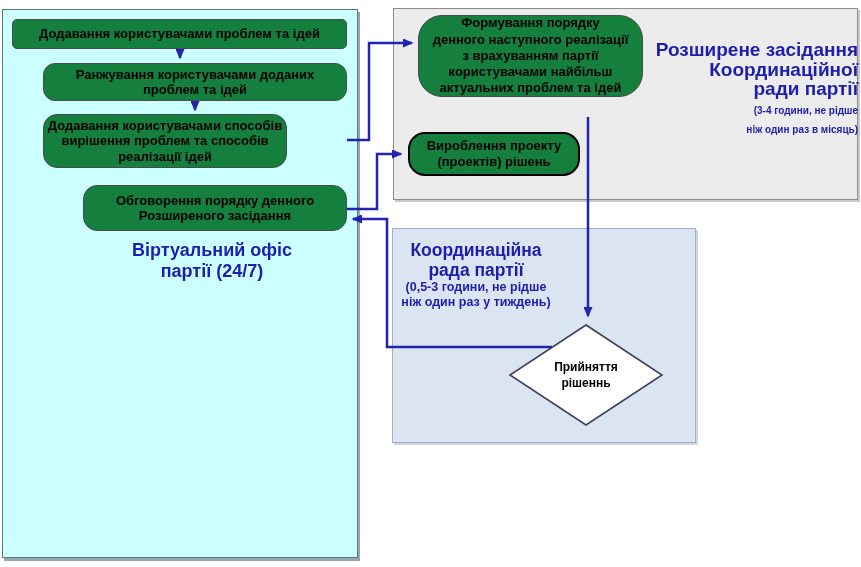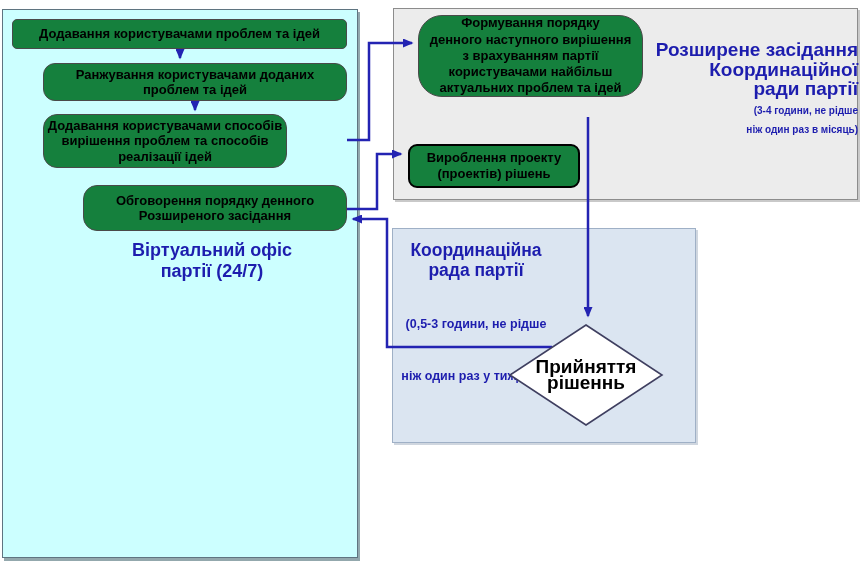--- a/index.html
+++ b/index.html
@@ -30,40 +30,40 @@
     display:flex;flex-direction:column;align-items:center;justify-content:center;
     font-size:13px;font-weight:bold;color:#000000;text-align:center;
   }
   .node .ln{white-space:nowrap;line-height:15.5px;}
   #node-add-problems{left:12px;top:19px;width:335px;height:30px;border-radius:5px;}
   #node-rank{left:43px;top:63px;width:304px;height:38px;border-radius:12px;}
   #node-add-solutions{left:43px;top:114px;width:244px;height:54px;border-radius:14px;}
   #node-discuss{left:83px;top:185px;width:264px;height:46px;border-radius:14px;}
   #node-forming{left:418px;top:15px;width:225px;height:82px;border-radius:24px;}
   #node-forming .ln{line-height:16.3px;}
-  #node-draft{left:408px;top:132px;width:172px;height:44px;border-radius:9px;border:2.5px solid #000000;margin-top:12px;}
+  #node-draft{left:408px;top:132px;width:172px;height:44px;border-radius:17px;border:2.5px solid #000000;}
   #node-draft .ln{line-height:16px;}
   .heading{
     position:absolute;color:#1d1dae;font-weight:bold;text-align:center;
   }
   .heading .big{white-space:nowrap;}
-  .heading .small{white-space:nowrap;font-weight:bold;margin-top:37px;}
+  .heading .small{white-space:nowrap;font-weight:bold;}
   #office-heading{left:92px;top:240px;width:240px;font-size:18px;}
   #office-heading .big{line-height:21px;}
   #session-heading{left:646px;top:40px;width:212px;font-size:19px;text-align:right;}
   #session-heading .big{line-height:19.5px;}
   #session-heading .small{font-size:10px;line-height:15px;margin-top:4px;}
   #council-heading{left:395px;top:240px;width:162px;font-size:17.5px;}
   #council-heading .big{line-height:20px;}
   #council-heading .small{font-size:12.5px;line-height:14.5px;}
   #council-heading .small:first-of-type{margin-top:2px;}
   #flow-layer{position:absolute;left:0;top:0;width:861px;height:567px;pointer-events:none;}
   #diamond-text{
     position:absolute;left:510px;top:359px;width:152px;
-    font-size:19px;font-weight:bold;color:#000;text-align:center;line-height:16px;
+    font-size:12px;font-weight:bold;color:#000;text-align:center;line-height:16px;
   }
 </style>
 </head>
 <body>
 
 <div id="canvas">
 
   <div class="panel" id="office-panel"></div>
   <div class="panel" id="session-panel"></div>
   <div class="panel" id="council-panel"></div>
@@ -80,21 +80,21 @@
     <div class="ln">вирішення проблем та способів</div>
     <div class="ln">реалізації ідей</div>
   </div>
   <div class="node" id="node-discuss">
     <div class="ln">Обговорення порядку денного</div>
     <div class="ln">Розширеного засідання</div>
   </div>
 
   <div class="node" id="node-forming">
     <div class="ln">Формування порядку</div>
-    <div class="ln">денного наступного вирішення</div>
+    <div class="ln">денного наступного реалізації</div>
     <div class="ln">з врахуванням партії</div>
     <div class="ln">користувачами найбільш</div>
     <div class="ln">актуальних проблем та ідей</div>
   </div>
   <div class="node" id="node-draft">
     <div class="ln">Вироблення проекту</div>
     <div class="ln">(проектів) рішень</div>
   </div>
 
   <div class="heading" id="office-heading">

